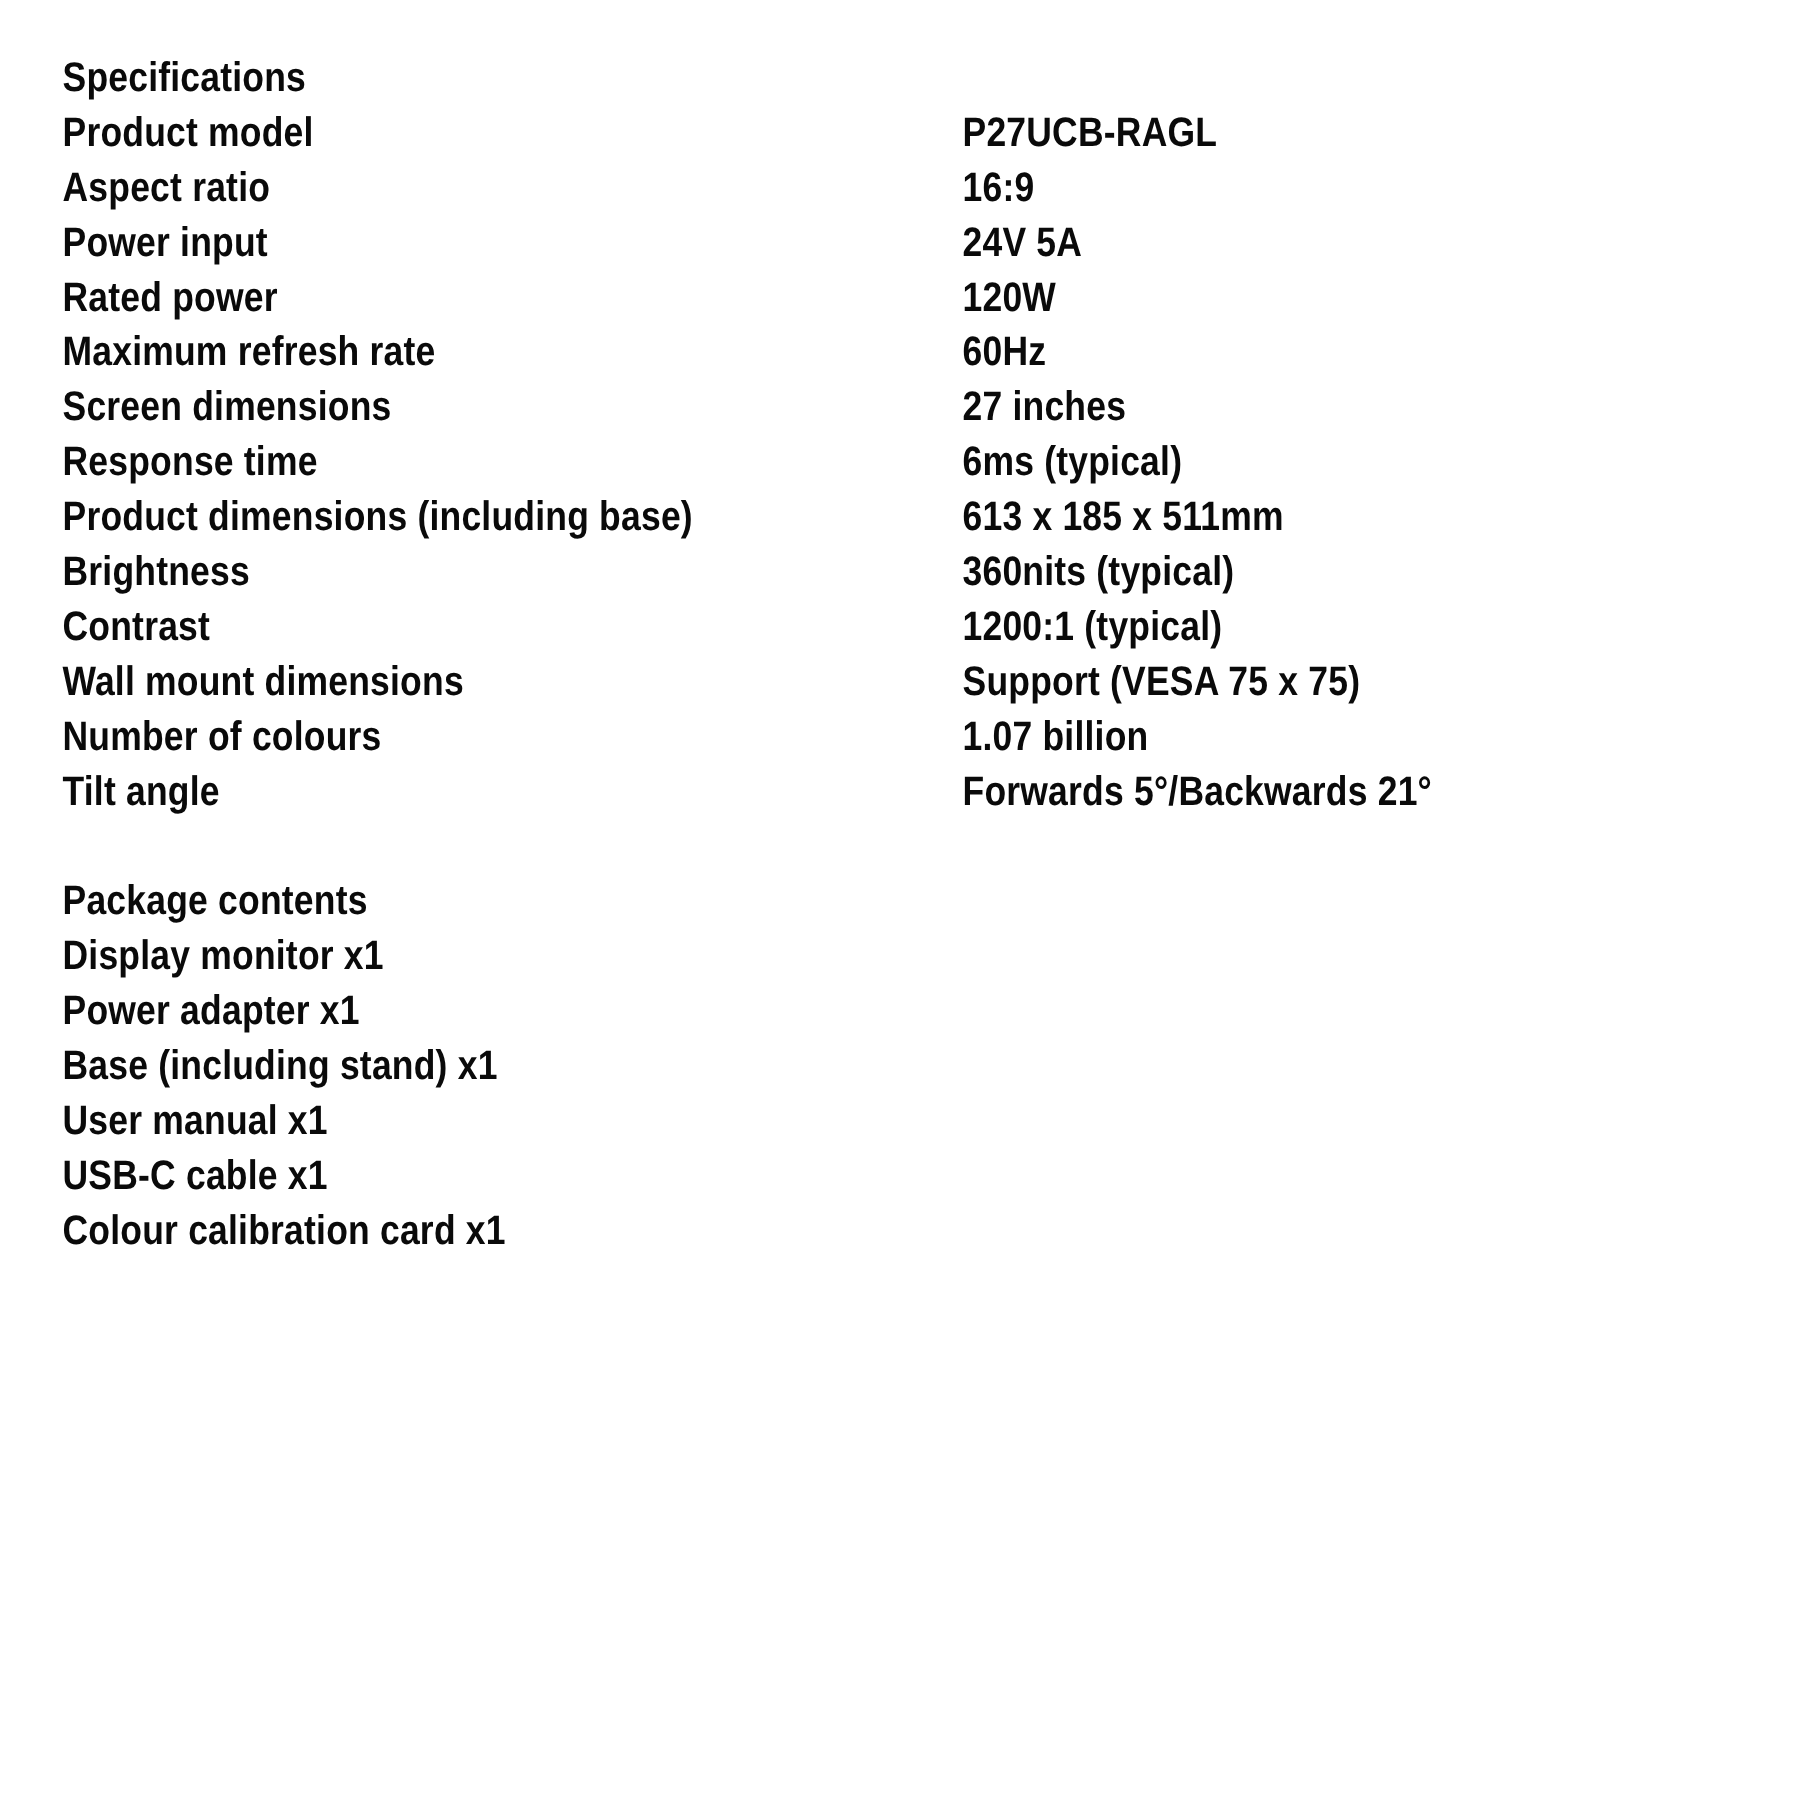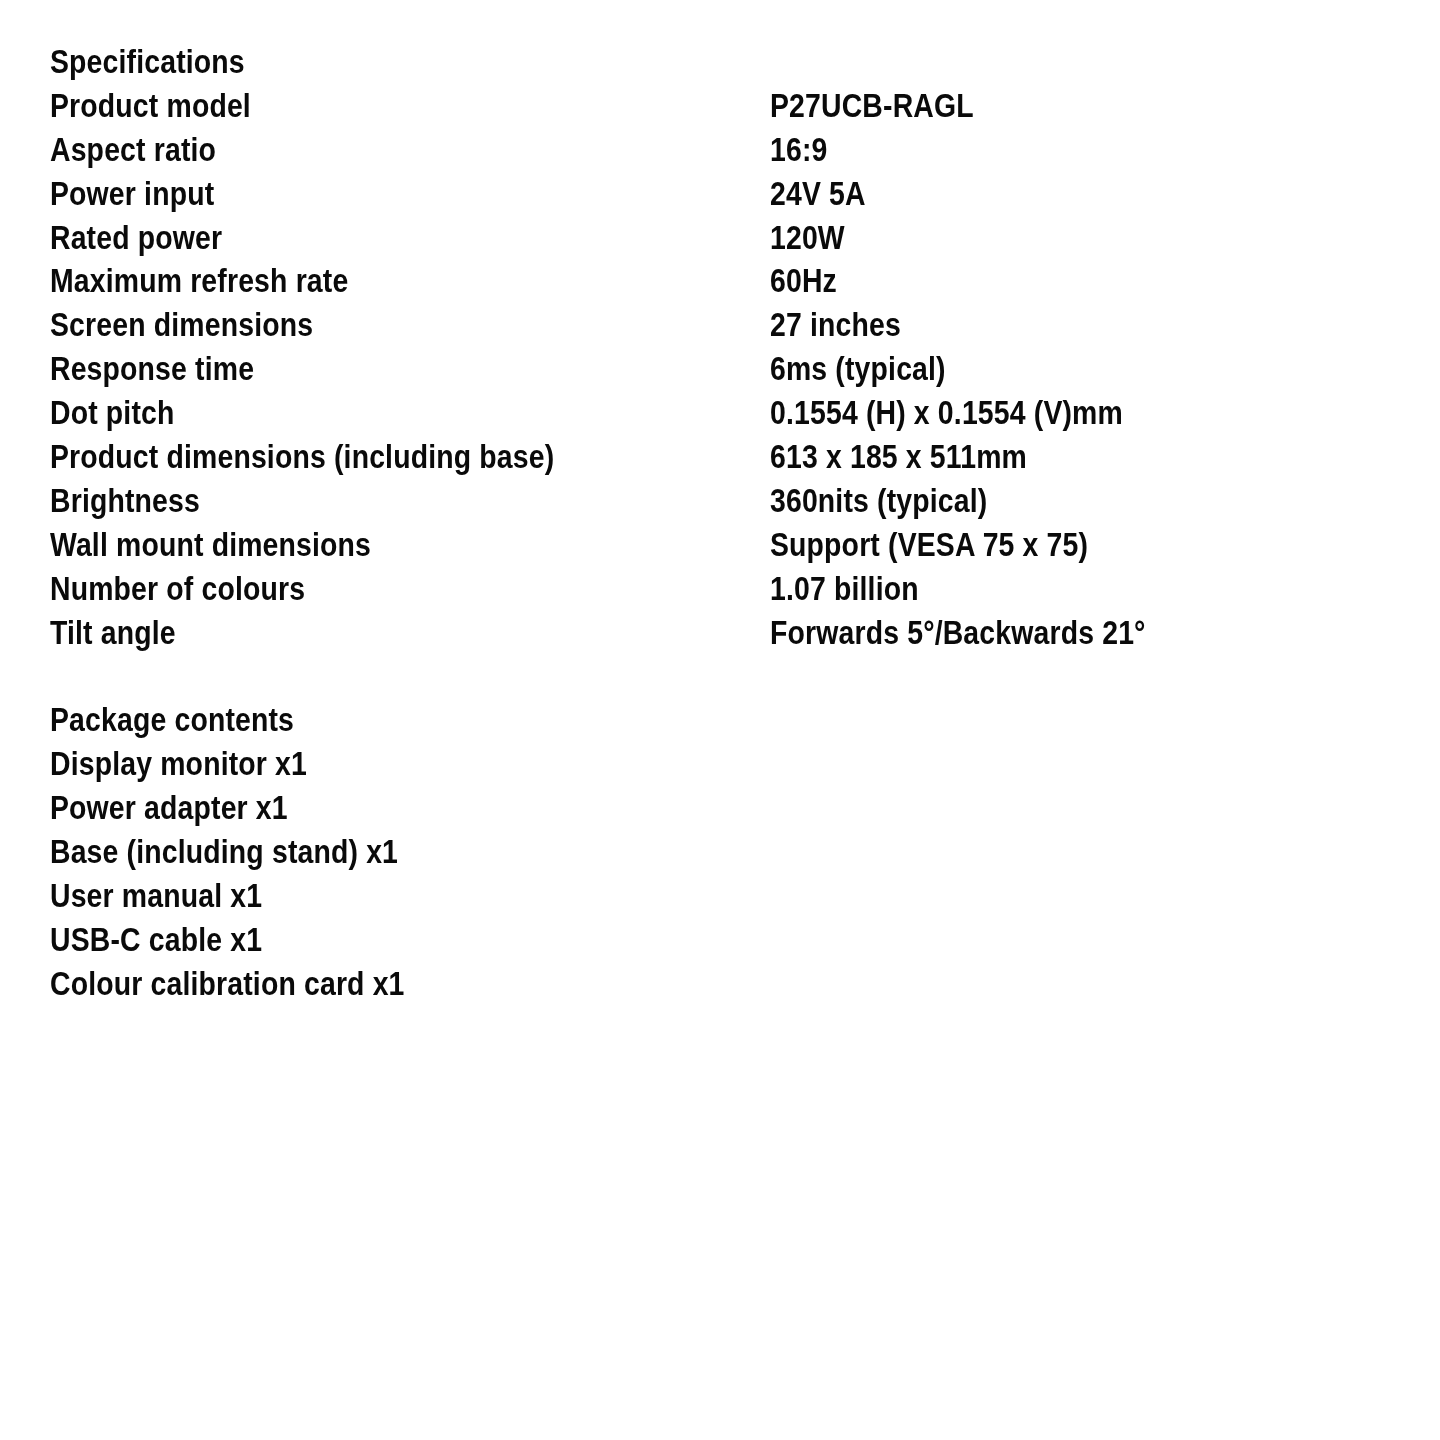--- a/index.html
+++ b/index.html
@@ -81,30 +81,30 @@
     </div>
     <div class="row">
       <span class="txt label">Screen dimensions</span>
       <span class="txt value">27 inches</span>
     </div>
     <div class="row">
       <span class="txt label">Response time</span>
       <span class="txt value">6ms (typical)</span>
     </div>
     <div class="row">
-      <span class="txt label">Dot pitch</span>
-      <span class="txt value">0.1554 (H) x 0.1554 (V)mm</span>
-    </div>
-    <div class="row">
       <span class="txt label">Product dimensions (including base)</span>
       <span class="txt value">613 x 185 x 511mm</span>
     </div>
     <div class="row">
       <span class="txt label">Brightness</span>
       <span class="txt value">360nits (typical)</span>
+    </div>
+    <div class="row">
+      <span class="txt label">Contrast</span>
+      <span class="txt value">1200:1 (typical)</span>
     </div>
     <div class="row">
       <span class="txt label">Wall mount dimensions</span>
       <span class="txt value">Support (VESA 75 x 75)</span>
     </div>
     <div class="row">
       <span class="txt label">Number of colours</span>
       <span class="txt value">1.07 billion</span>
     </div>
     <div class="row">

